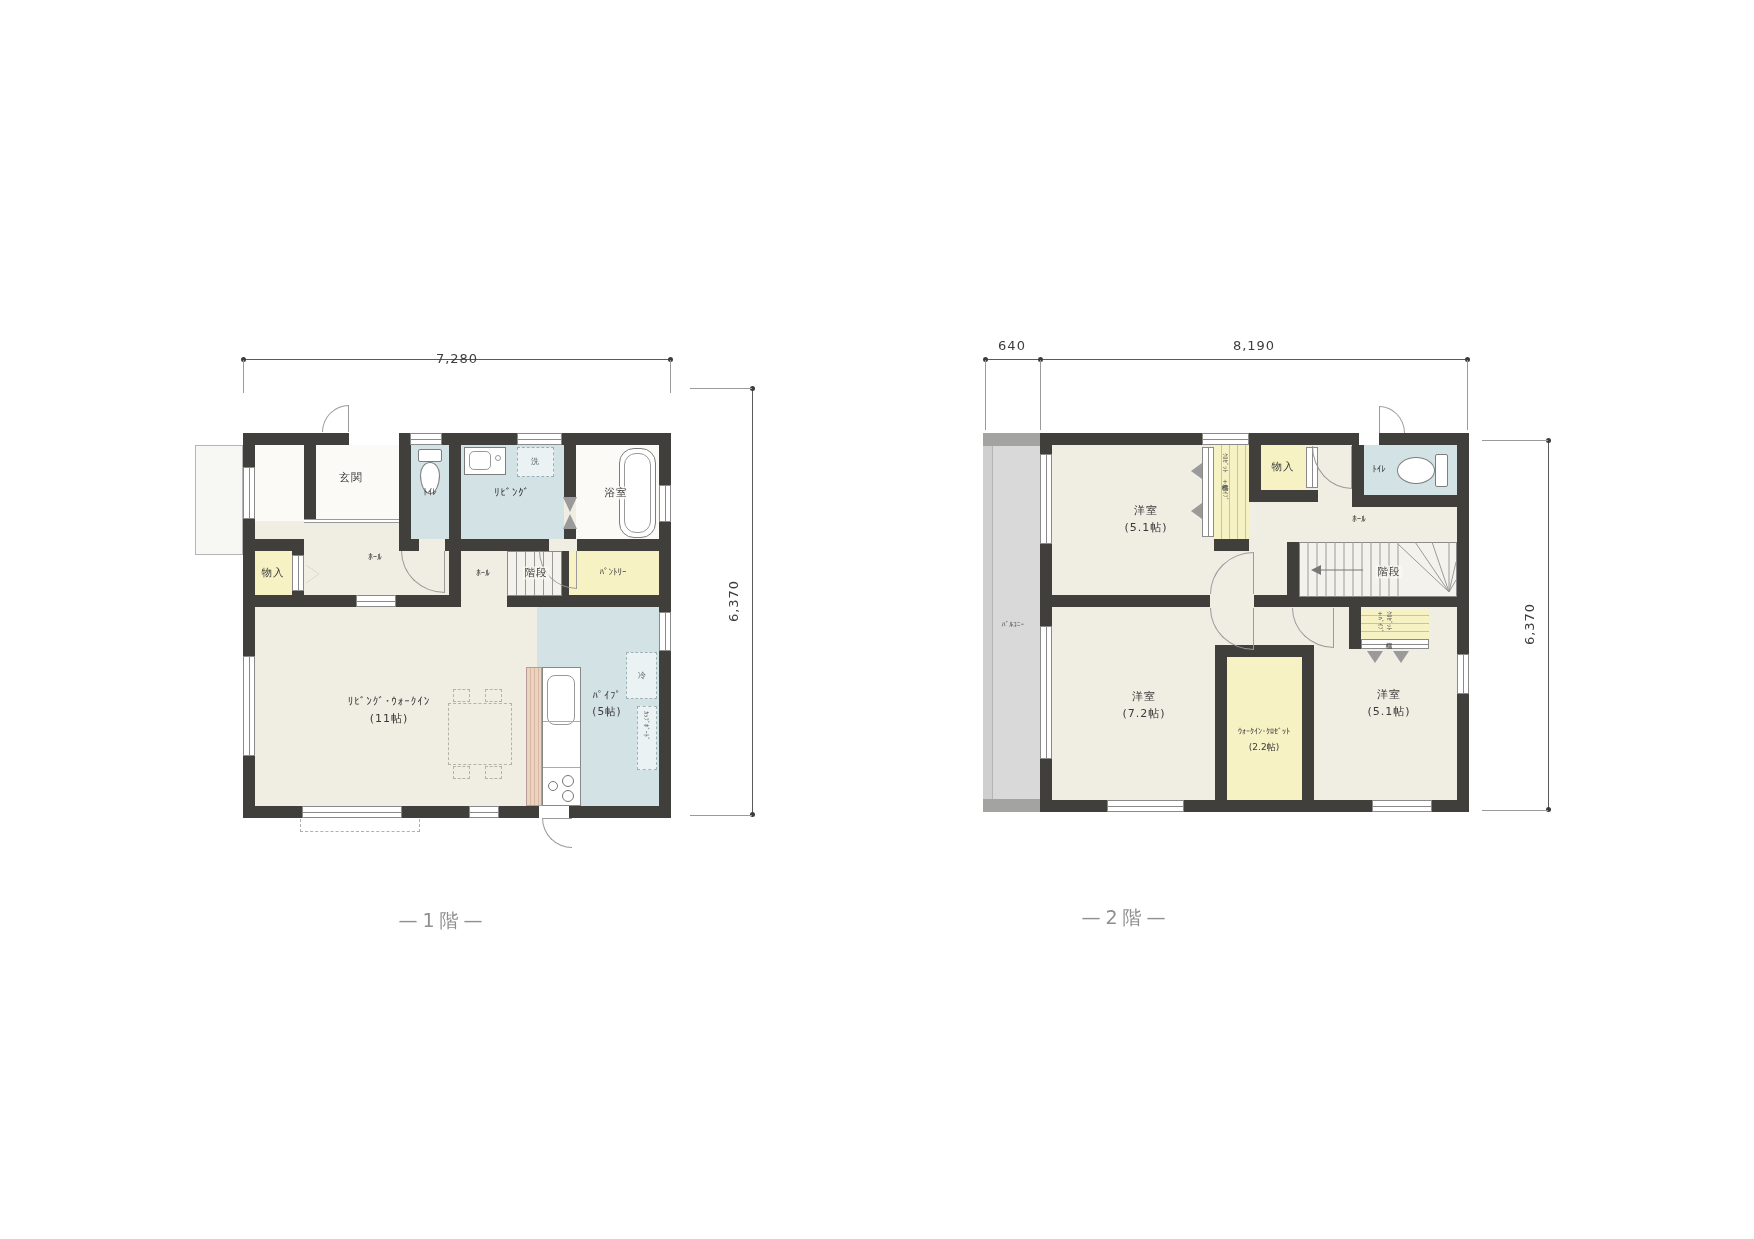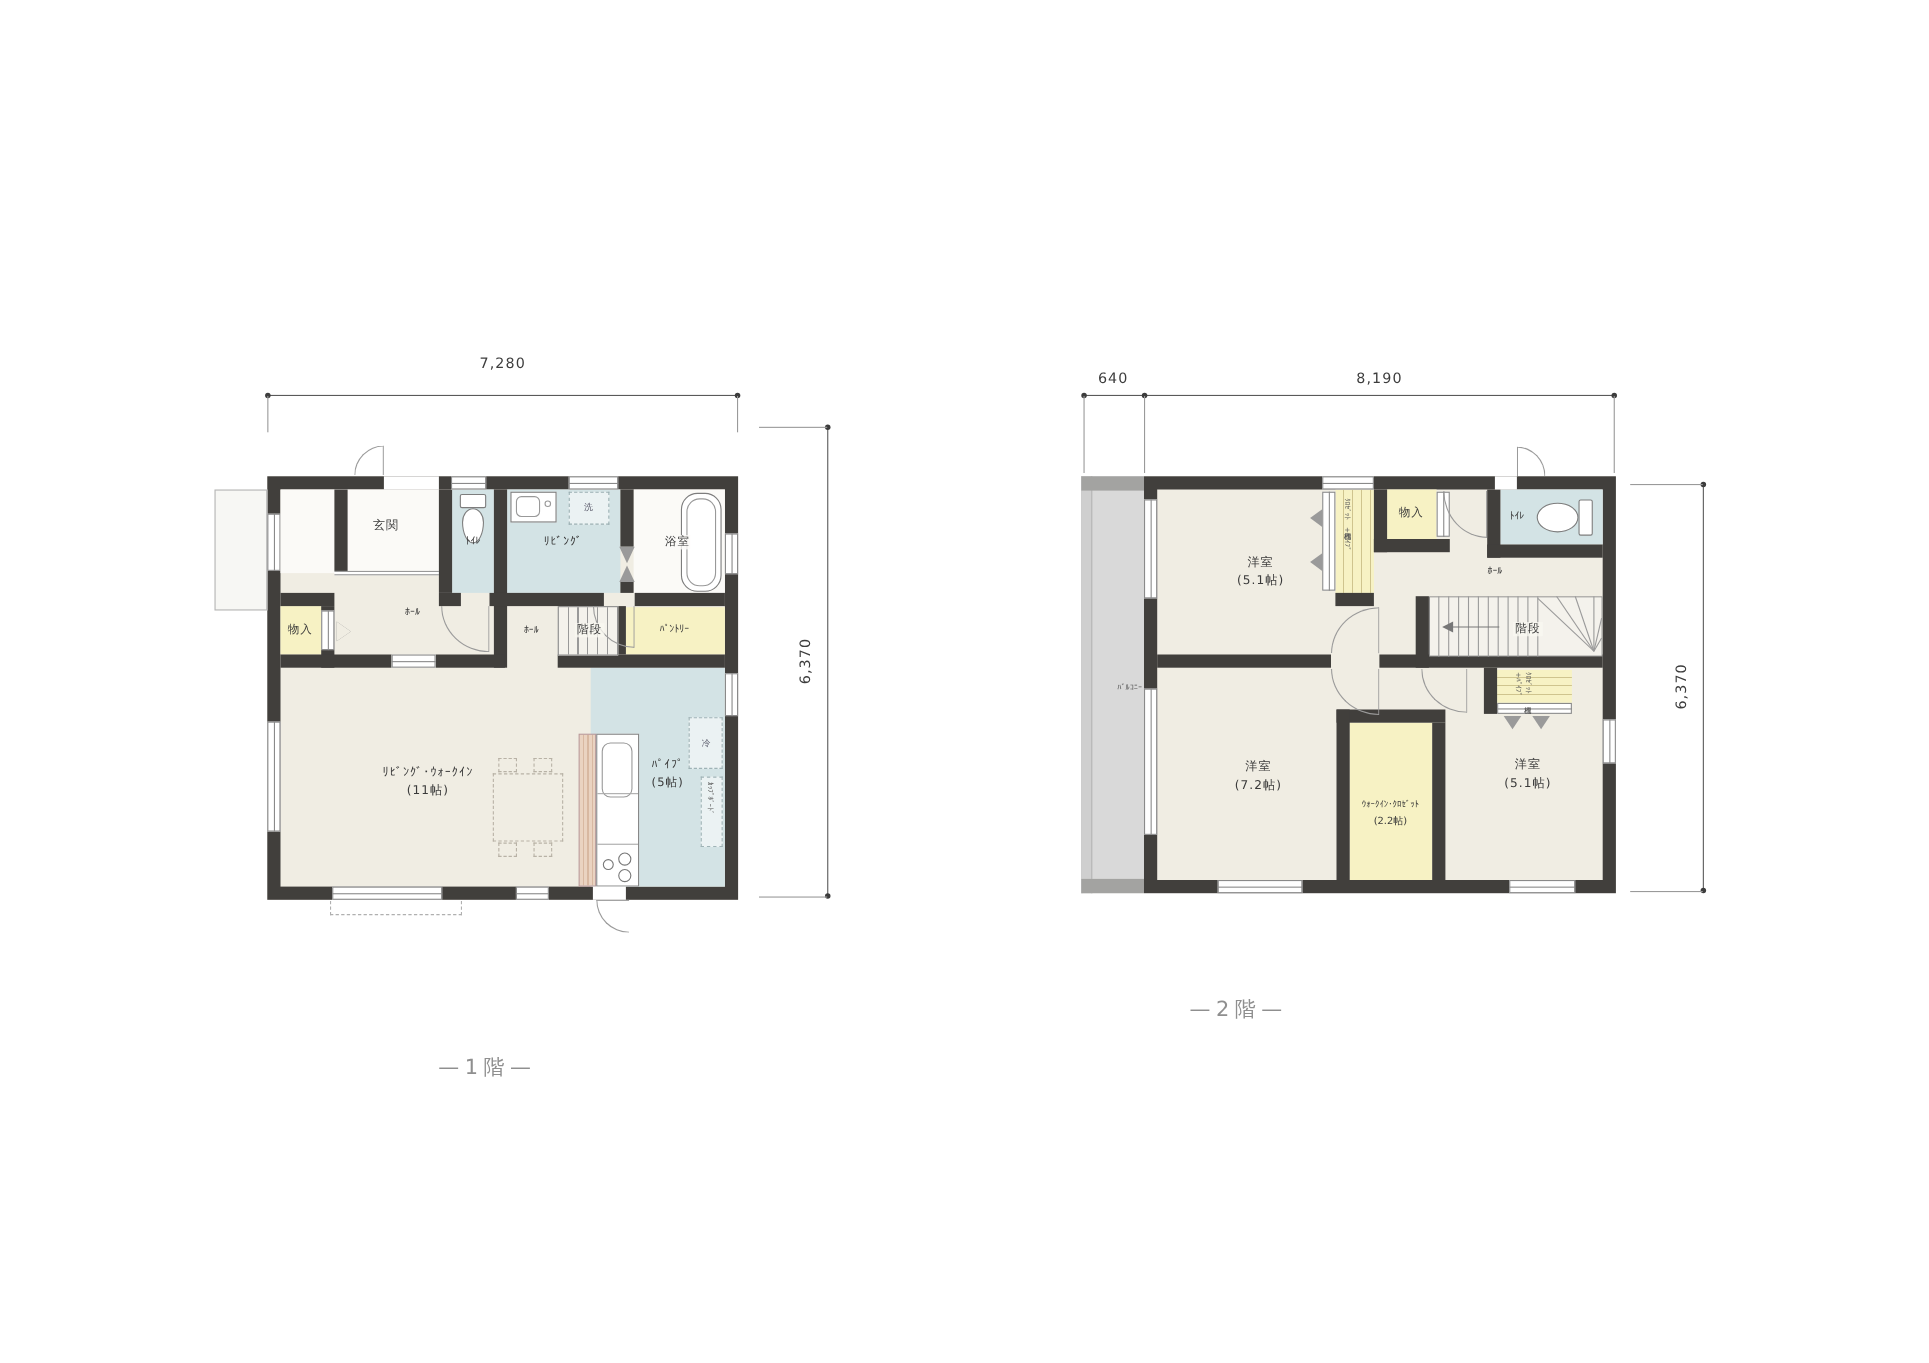--- a/index.html
+++ b/index.html
@@ -54,21 +54,21 @@
 </head>
 <body>
 
 <div id="canvas">
 
   <div class="dimline" style="left:243px;top:359px;width:428px;height:1px"></div>
   <div class="dot" style="left:241px;top:357px"></div>
   <div class="dot" style="left:668px;top:357px"></div>
   <div class="ext" style="left:243px;top:360px;width:1px;height:33px"></div>
   <div class="ext" style="left:670px;top:360px;width:1px;height:33px"></div>
-  <div class="dimtxt" style="left:457px;top:331px">7,280</div>
+  <div class="dimtxt" style="left:457px;top:358px">7,280</div>
 
   <div class="dimline" style="left:752px;top:388px;width:1px;height:427px"></div>
   <div class="dot" style="left:750px;top:386px"></div>
   <div class="dot" style="left:750px;top:812px"></div>
   <div class="ext" style="left:690px;top:388px;width:62px;height:1px"></div>
   <div class="ext" style="left:690px;top:815px;width:62px;height:1px"></div>
   <div class="dimtxt vert" style="left:733px;top:601px">6,370</div>
 
   <div class="plan" id="plan1" style="left:243px;top:433px;width:428px;height:385px">
 
@@ -173,21 +173,21 @@
     <div class="lbl f10 halo" style="left:281px;top:128px">階段</div>
     <div class="lbl f9" style="left:358px;top:128px">ﾊﾟﾝﾄﾘｰ</div>
     <div class="lbl f11" style="left:134px;top:257px">ﾘﾋﾞﾝｸﾞ･ｳｫｰｸｲﾝ</div>
     <div class="lbl f11" style="left:134px;top:274px">(11帖)</div>
     <div class="lbl f10" style="left:352px;top:251px">ﾊﾟｲﾌﾟ</div>
     <div class="lbl f10" style="left:352px;top:267px">(5帖)</div>
   </div>
 
   <div class="abs" style="left:300px;top:819px;width:120px;height:13px;border:1px dashed #b0b0b0;border-top:none"></div>
 
-  <div class="floorlabel" style="left:443px;top:970px">—1階—</div>
+  <div class="floorlabel" style="left:443px;top:921px">—1階—</div>
 
   <div class="dimline" style="left:985px;top:359px;width:483px;height:1px"></div>
   <div class="dot" style="left:983px;top:357px"></div>
   <div class="dot" style="left:1038px;top:357px"></div>
   <div class="dot" style="left:1465px;top:357px"></div>
   <div class="ext" style="left:985px;top:360px;width:1px;height:70px"></div>
   <div class="ext" style="left:1040px;top:360px;width:1px;height:70px"></div>
   <div class="ext" style="left:1467px;top:360px;width:1px;height:70px"></div>
   <div class="dimtxt" style="left:1012px;top:345px">640</div>
   <div class="dimtxt" style="left:1254px;top:345px">8,190</div>
@@ -198,21 +198,21 @@
   <div class="ext" style="left:1482px;top:440px;width:66px;height:1px"></div>
   <div class="ext" style="left:1482px;top:810px;width:66px;height:1px"></div>
   <div class="dimtxt vert" style="left:1529px;top:624px">6,370</div>
 
   <div class="abs" id="plan2wrap" style="left:983px;top:433px;width:486px;height:379px">
 
     <div class="abs" style="left:0;top:0;width:57px;height:379px;background:#d9d9d9;border-left:1px solid #bdbdbd"></div>
     <div class="abs" style="left:0;top:0;width:10px;height:379px;background:#cfcfcf;border-right:1px solid #b5b5b5"></div>
     <div class="abs" style="left:0;top:0;width:57px;height:13px;background:#a3a3a1"></div>
     <div class="abs" style="left:0;top:366px;width:57px;height:13px;background:#a3a3a1"></div>
-    <div class="lbl" style="left:44px;top:192px;font-size:7.5px;color:#555;letter-spacing:0">ﾊﾞﾙｺﾆｰ</div>
+    <div class="lbl" style="left:30px;top:192px;font-size:7.5px;color:#555;letter-spacing:0">ﾊﾞﾙｺﾆｰ</div>
 
     <div class="plan" style="left:57px;top:0;width:429px;height:379px">
 
       <div class="room closet-hatch-v" style="left:162px;top:0;width:35px;height:94px;background-color:var(--yellow)"></div>
       <div class="room" style="left:209px;top:0;width:45px;height:45px;background:var(--yellow)"></div>
       <div class="room" style="left:312px;top:0;width:93px;height:50px;background:var(--blue)"></div>
       <div class="room closet-hatch" style="left:309px;top:164px;width:68px;height:30px;background-color:var(--yellow)"></div>
       <div class="room" style="left:175px;top:212px;width:75px;height:143px;background:var(--yellow)"></div>
 
       <div class="wall" style="left:162px;top:94px;width:35px;height:12px"></div>

